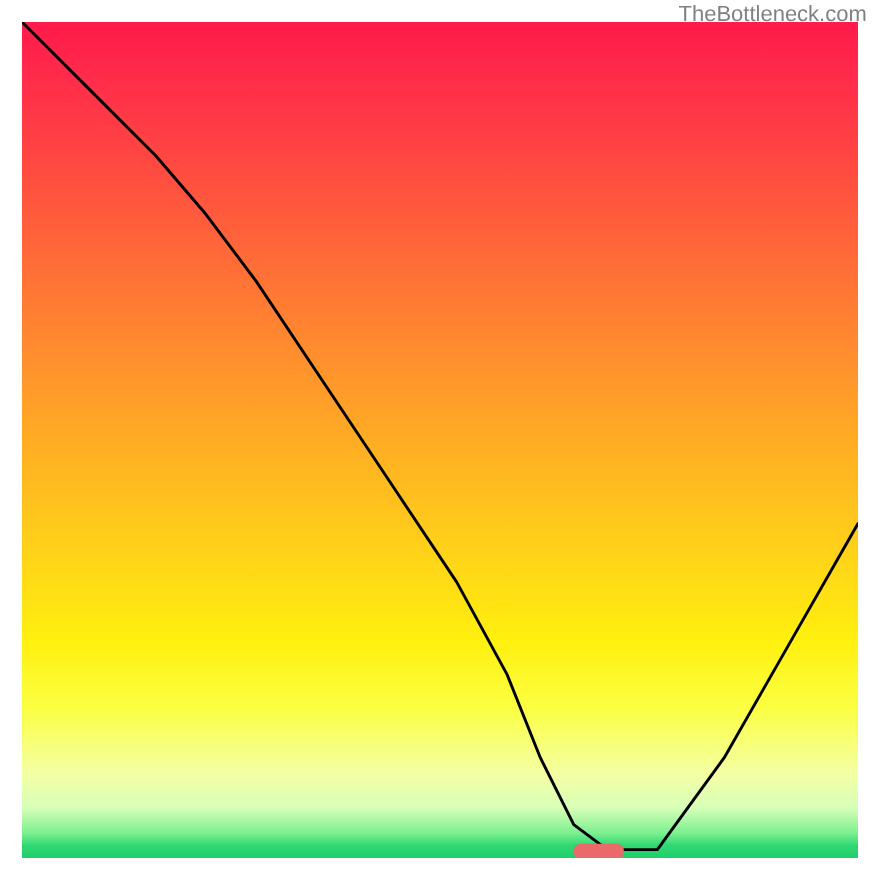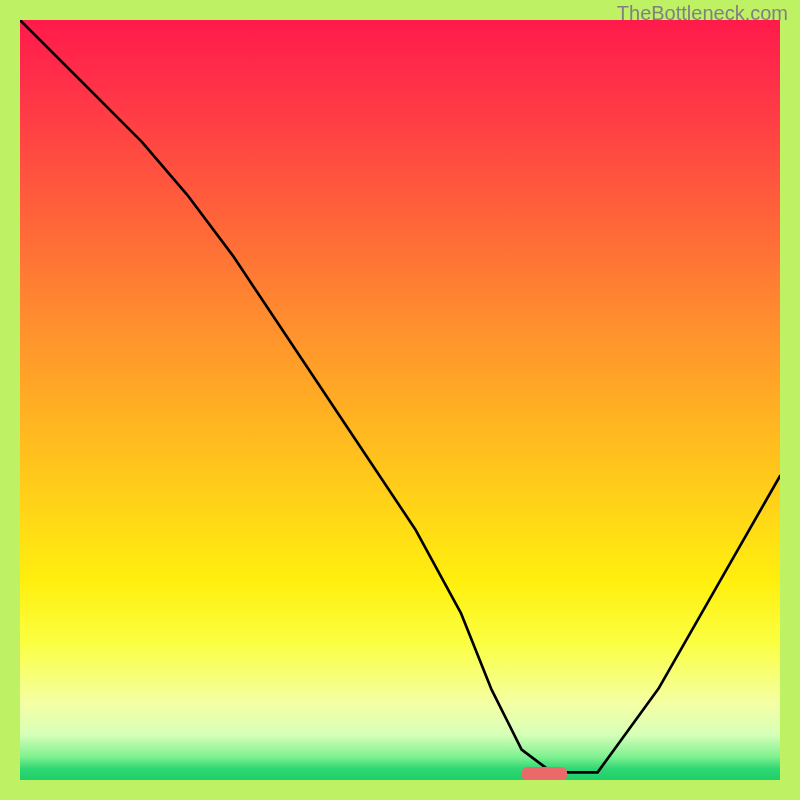--- a/index.html
+++ b/index.html
@@ -9,21 +9,21 @@
     height: 800px;
     background: #000;
     overflow: hidden;
   }
   .frame {
     position: absolute;
     left: 0;
     top: 0;
     width: 800px;
     height: 800px;
-    background: #bef264;
+    background: #ffffff;
   }
   .plot {
     position: absolute;
     left: 20px;
     top: 20px;
     width: 760px;
     height: 760px;
     overflow: hidden;
   }
   .grad {

